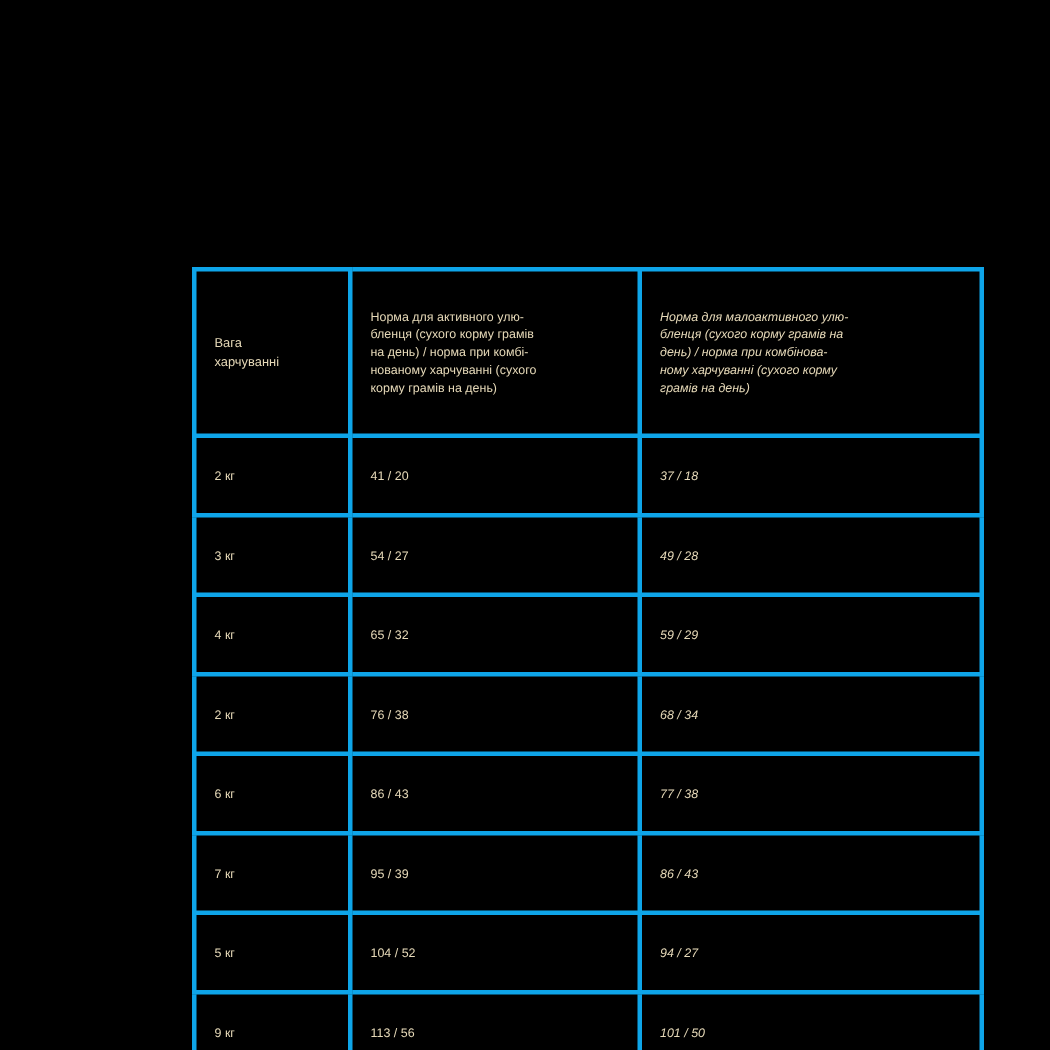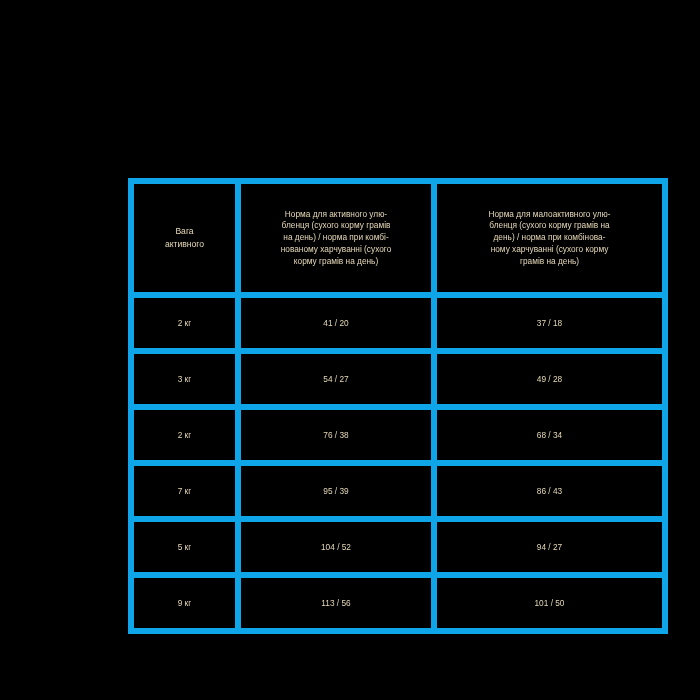--- a/index.html
+++ b/index.html
@@ -25,23 +25,23 @@
     top: 178px;
     width: 444px;
   }
   table.feeding-table {
     border-collapse: collapse;
     width: 444px;
     table-layout: fixed;
   }
   table.feeding-table td,
   table.feeding-table th {
-    border: 6px solid #0ea5e9;
+    border: 3px solid #0ea5e9;
     color: #e6d9b8;
-    text-align: center;
+    text-align: left;
     vertical-align: middle;
     font-weight: normal;
     padding: 12px;
   }
   thead th {
     font-size: 8.3px;
     line-height: 1.42;
     padding: 8px 6px;
     color: #e8dcbd;
     height: 84px;
@@ -50,37 +50,37 @@
     font-size: 8.6px;
     line-height: 1.5;
   }
   tbody td {
     font-size: 8.3px;
     height: 26px;
     color: #e8dcbd;
   }
   .col-weight { width: 77px; }
   .col-active { width: 166px; }
-  .col-inactive { width: 201px; }
+  .col-inactive { width: 201px; font-style: italic; }
   .cell-inner {
     display: block;
     white-space: pre-line;
   }
 </style>
 </head>
 <body>
 
 <div id="page">
   <div class="table-wrap">
     <table class="feeding-table">
       <thead>
         <tr>
           <th class="col-weight">
             <span class="cell-inner">Вага
-активного</span>
+харчуванні</span>
           </th>
           <th class="col-active">
             <span class="cell-inner">Норма для активного улю-
 бленця (сухого корму грамів
 на день) / норма при комбі-
 нованому харчуванні (сухого
 корму грамів на день)</span>
           </th>
           <th class="col-inactive">
             <span class="cell-inner">Норма для малоактивного улю-
@@ -96,23 +96,33 @@
           <td class="col-weight">2 кг</td>
           <td class="col-active">41 / 20</td>
           <td class="col-inactive">37 / 18</td>
         </tr>
         <tr>
           <td class="col-weight">3 кг</td>
           <td class="col-active">54 / 27</td>
           <td class="col-inactive">49 / 28</td>
         </tr>
         <tr>
+          <td class="col-weight">4 кг</td>
+          <td class="col-active">65 / 32</td>
+          <td class="col-inactive">59 / 29</td>
+        </tr>
+        <tr>
           <td class="col-weight">2 кг</td>
           <td class="col-active">76 / 38</td>
           <td class="col-inactive">68 / 34</td>
+        </tr>
+        <tr>
+          <td class="col-weight">6 кг</td>
+          <td class="col-active">86 / 43</td>
+          <td class="col-inactive">77 / 38</td>
         </tr>
         <tr>
           <td class="col-weight">7 кг</td>
           <td class="col-active">95 / 39</td>
           <td class="col-inactive">86 / 43</td>
         </tr>
         <tr>
           <td class="col-weight">5 кг</td>
           <td class="col-active">104 / 52</td>
           <td class="col-inactive">94 / 27</td>

